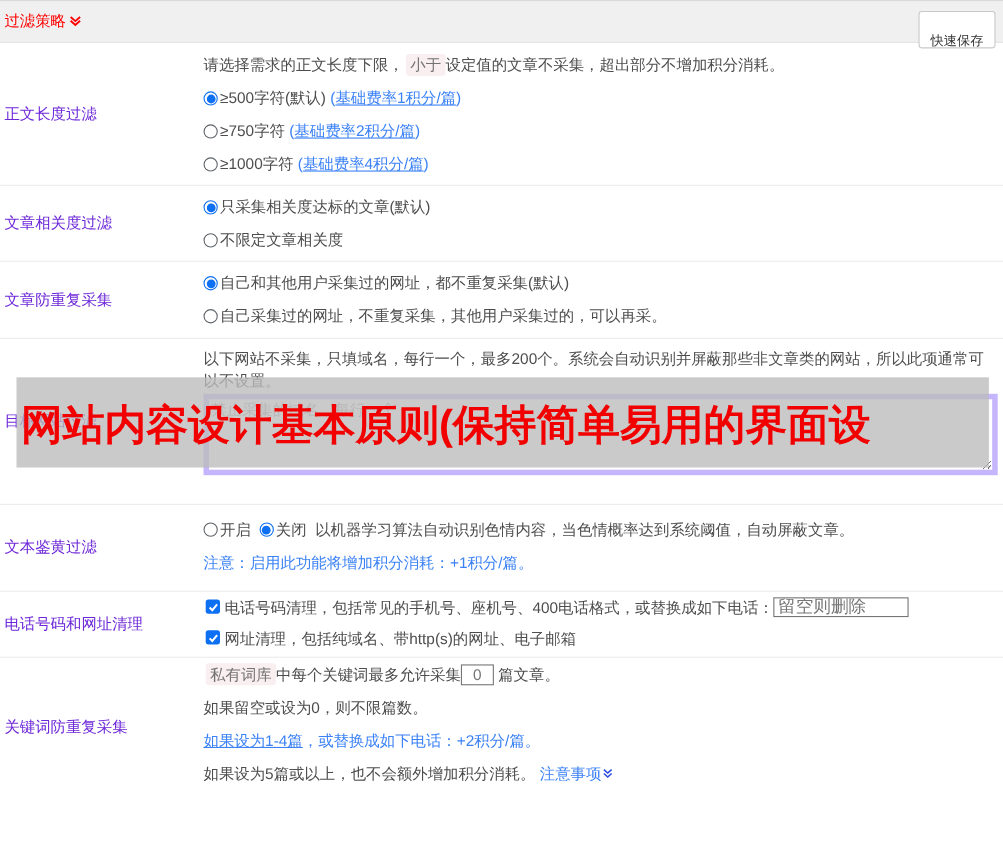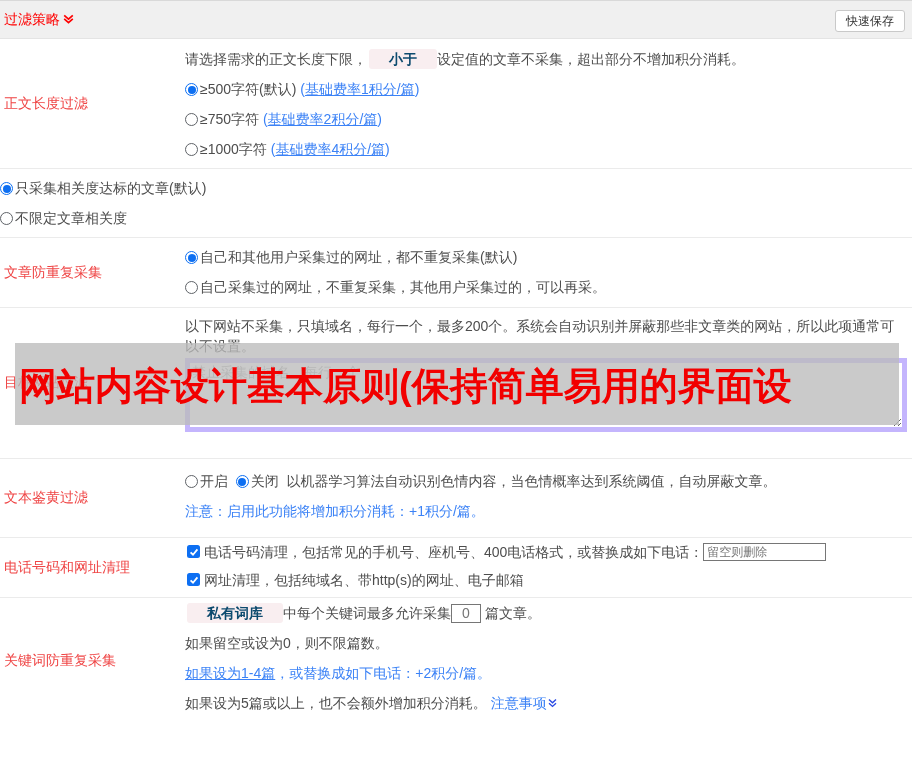--- a/index.html
+++ b/index.html
@@ -5,32 +5,32 @@
   * { margin:0; padding:0; box-sizing:border-box; }
   html,body { width:912px; height:768px; overflow:hidden; background:#fff;
     font-family:"Liberation Sans", sans-serif; font-size:14px; color:#4d4d4d; }
   .page { position:relative; width:912px; height:768px; }
 
   
   .header { height:39px; background:#f0f0f0; border-top:1px solid #d9d9d9;
     border-bottom:1px solid #e4e4e4; position:relative; display:flex; align-items:center; }
   .header-title { color:#fe0000; font-size:14px; margin-left:4px; display:flex; align-items:center; gap:3px; }
   .chev { display:inline-block; }
-  .save-btn { position:absolute; right:7px; top:9px; height:22px; padding:0 10px;
+  .save-btn { position:absolute; right:7px; top:9px; height:22px; padding:16px 10px;
     background:#fff; border:1px solid #c9c9c9; border-radius:3px; font-size:12px;
     color:#333; font-family:inherit; line-height:20px; }
 
   
   .row { display:flex; border-bottom:1px solid #ebebeb; }
-  .row-label { width:185px; flex:0 0 185px; padding-left:4px; display:flex; align-items:center; color:#ef4444;font-family:Liberation Mono, monospace; }
+  .row-label { width:185px; flex:0 0 185px; padding-left:4px; display:flex; align-items:center; color:#6d28d9;font-family:Liberation Mono, monospace; }
   .row-content { flex:1 1 auto; padding-right:7px; }
   .line30 { line-height:30px; height:30px; white-space:nowrap; }
 
   .red { color:#3b82f6; }
-  .badge { background:#f9eef0; color:#0c4a6e; padding:2px 20px; border-radius:3px; margin-left:2px;font-weight:bold; }
+  .badge { background:#f9eef0; color:#737373; padding:2px 4px; border-radius:3px; margin-left:2px; }
   .blue-link { color:#3b82f6; text-decoration:none; display:inline-flex; align-items:center; }
 
   
   .radio { display:inline-block; width:13px; height:13px; border:1px solid #5f6368;
     border-radius:50%; background:#fff; vertical-align:-2px; margin-right:2px; position:relative; }
   .radio.checked { border:1.5px solid #0d6ff2; }
   .radio.checked::after { content:''; position:absolute; left:1.5px; top:1.5px; right:1.5px; bottom:1.5px;
     background:#0d6ff2; border-radius:50%; }
 
   
@@ -48,21 +48,21 @@
   .r5 { height:79px; } .r5 .row-content { padding-top:7px; }
   .r6 { height:60px; } .r6 .line28 { line-height:28px; height:28px; white-space:nowrap; }
   .r7 { height:46px; } .r7 .row-content { padding-top:7px; }
   .r8 { height:125px; border-bottom:none; }
 
   .sites-textarea { display:block; width:722px; height:74px; margin-top:2px;
     border:5px solid #c4b5fd; resize:both; font-family:Liberation Serif, serif; font-size:14px;
     padding:1px 2px; color:#4c1d95; }
   .sites-textarea::placeholder { color:#a9a9a9; }
 
-  .phone-input { width:123px; height:18px; border:1px solid #767676; font-size:12px;
+  .phone-input { width:123px; height:18px; border:1px solid #767676; font-size:16px;
     font-family:inherit; padding:0 0 0 3px; vertical-align:1px; color:#4d4d4d; }
   .phone-input::placeholder { color:#757575; }
   .count-input { width:30px; height:19px; border:1px solid #767676; font-size:14px;
     font-family:inherit; text-align:center; vertical-align:0; color:#757575; }
 
   
   .overlay { position:absolute; left:15px; top:343px; width:884px; height:82px;
     background:rgba(187,187,187,0.78); overflow:hidden; display:flex; align-items:center; }
   .overlay-text { font-size:38px; font-weight:bold; color:#f20000; white-space:nowrap;
     padding-left:4px; position:relative; top:2px; }
@@ -93,20 +93,21 @@
       <div class="line30">
         <span class="radio"></span><span>≥750字符</span> <span class="red">(<u>基础费率2积分/篇</u>)</span>
       </div>
       <div class="line30">
         <span class="radio"></span><span>≥1000字符</span> <span class="red">(<u>基础费率4积分/篇</u>)</span>
       </div>
     </div>
   </div>
 
   <div class="row r2">
+    <div class="row-label">文章相关度过滤</div>
     <div class="row-content">
       <div class="line30">
         <span class="radio checked"></span><span>只采集相关度达标的文章(默认)</span>
       </div>
       <div class="line30">
         <span class="radio"></span><span>不限定文章相关度</span>
       </div>
     </div>
   </div>
 

